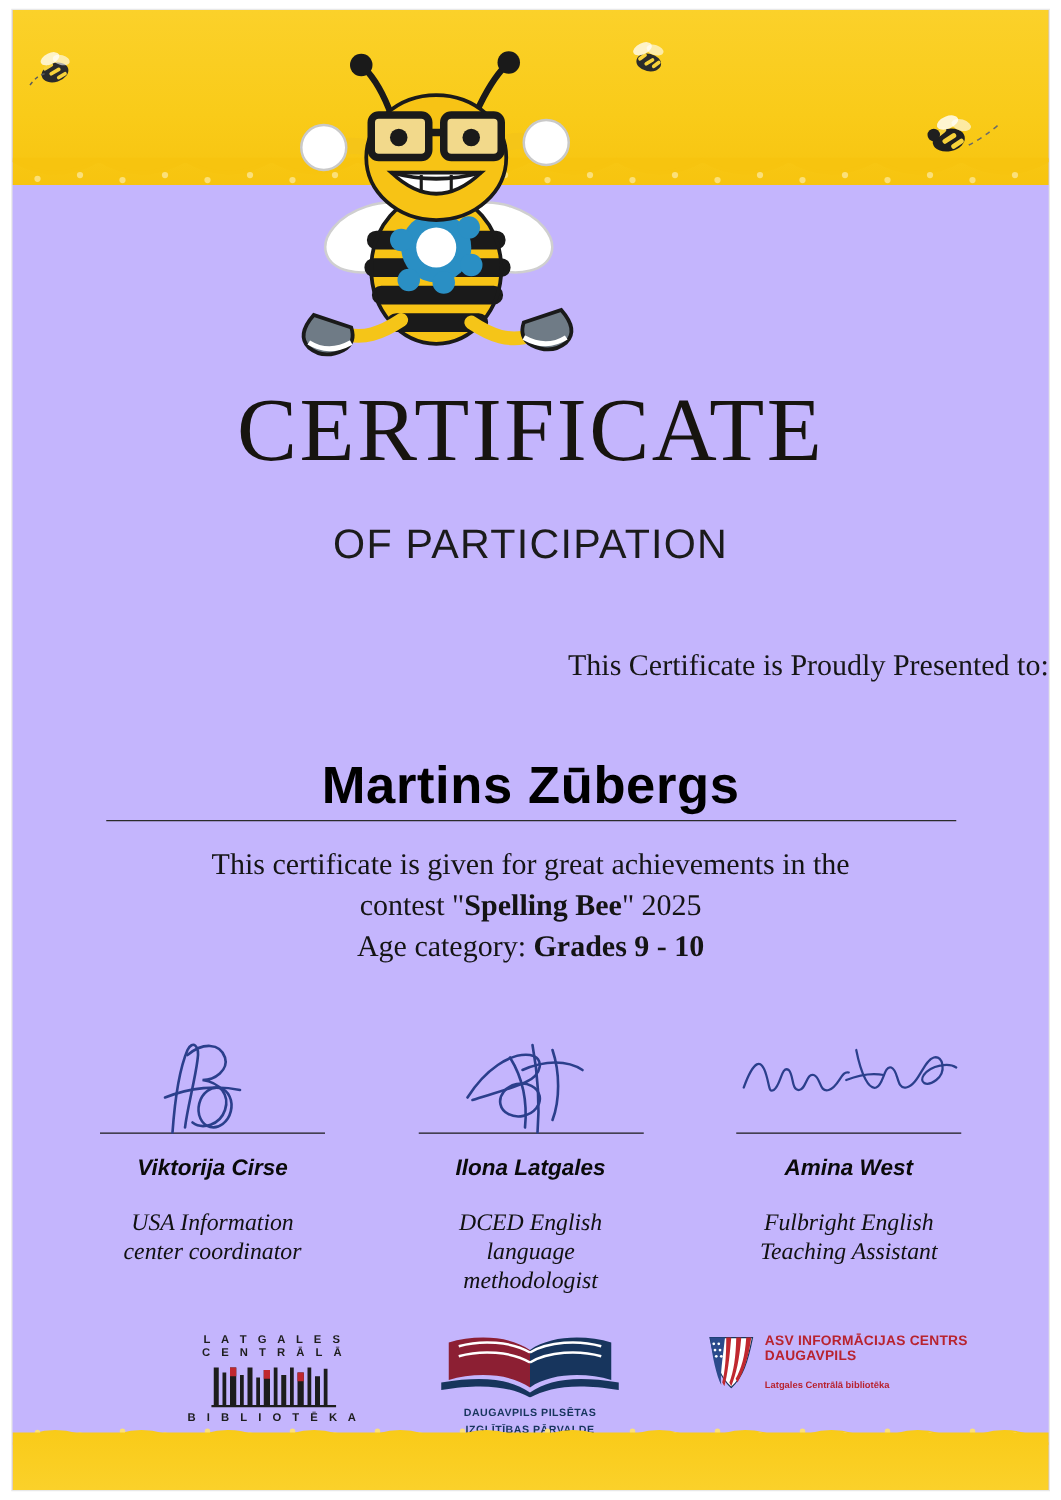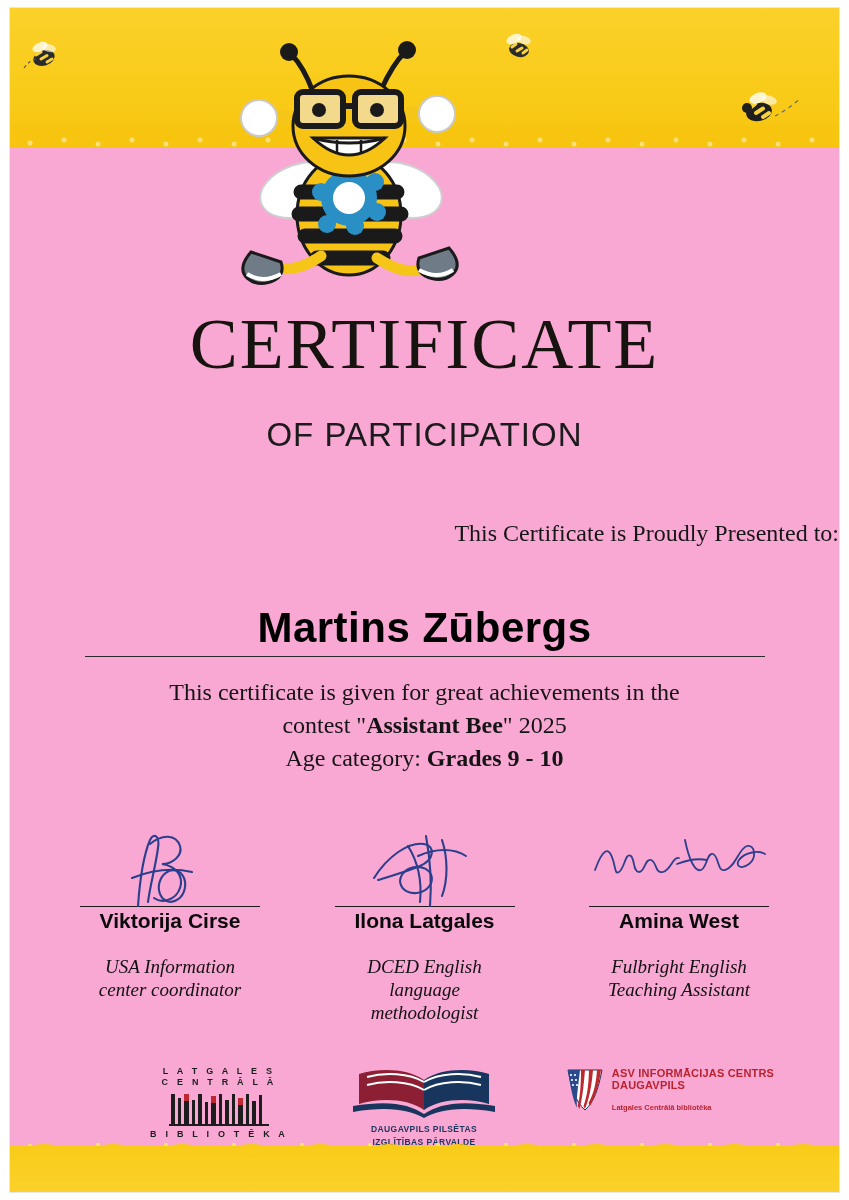--- a/index.html
+++ b/index.html
@@ -17,21 +17,21 @@
     margin: 0 auto;
     background: #ffffff;
     overflow: hidden;
   }
   .sheet {
     position: absolute;
     left: 10px;
     top: 8px;
     width: 829px;
     height: 1184px;
-    background: #f9a8d4;
+    background: #c4b5fd;
     box-shadow: 0 0 0 1px #e8e8e8;
     overflow: hidden;
   }
 
   
   .top-band {
     position: absolute;
     left: 0;
     top: 0;
     width: 829px;
@@ -180,23 +180,24 @@
   }
   .sig-line {
     width: 180px;
     height: 1px;
     background: #1a1a1a;
     margin: 0 auto;
   }
   .sig-name {
     font-family: "Liberation Sans", sans-serif;
     font-weight: bold;
-    font-size: 21px;
+    font-size: 18px;
     color: #0a0a0a;
-    margin-top: 2px;
+    margin-top: 17px;
+    font-style: italic;
   }
   .sig-role {
     font-style: italic;
     font-size: 19px;
     line-height: 1.22;
     color: #111111;
     margin-top: 22px;
   }
 
   
@@ -399,21 +400,21 @@
 
     <div class="title">CERTIFICATE</div>
     <div class="subtitle">OF PARTICIPATION</div>
     <div class="presented">This Certificate is Proudly Presented to:</div>
     <div class="recipient">Martins Zūbergs</div>
     <div class="recipient-rule"></div>
 
     <div class="body-text">
       <div>This certificate is given for great achievements in the</div>
       <div>
-        <span>contest "</span><b>Assistant Bee</b><span>" 2025</span>
+        <span>contest "</span><b>Spelling Bee</b><span>" 2025</span>
       </div>
       <div>
         <span>Age category: </span><b>Grades 9 - 10</b>
       </div>
     </div>
 
     <div class="sig-row">
 
       <div class="sig-col">
         <div class="sig-scribble">

